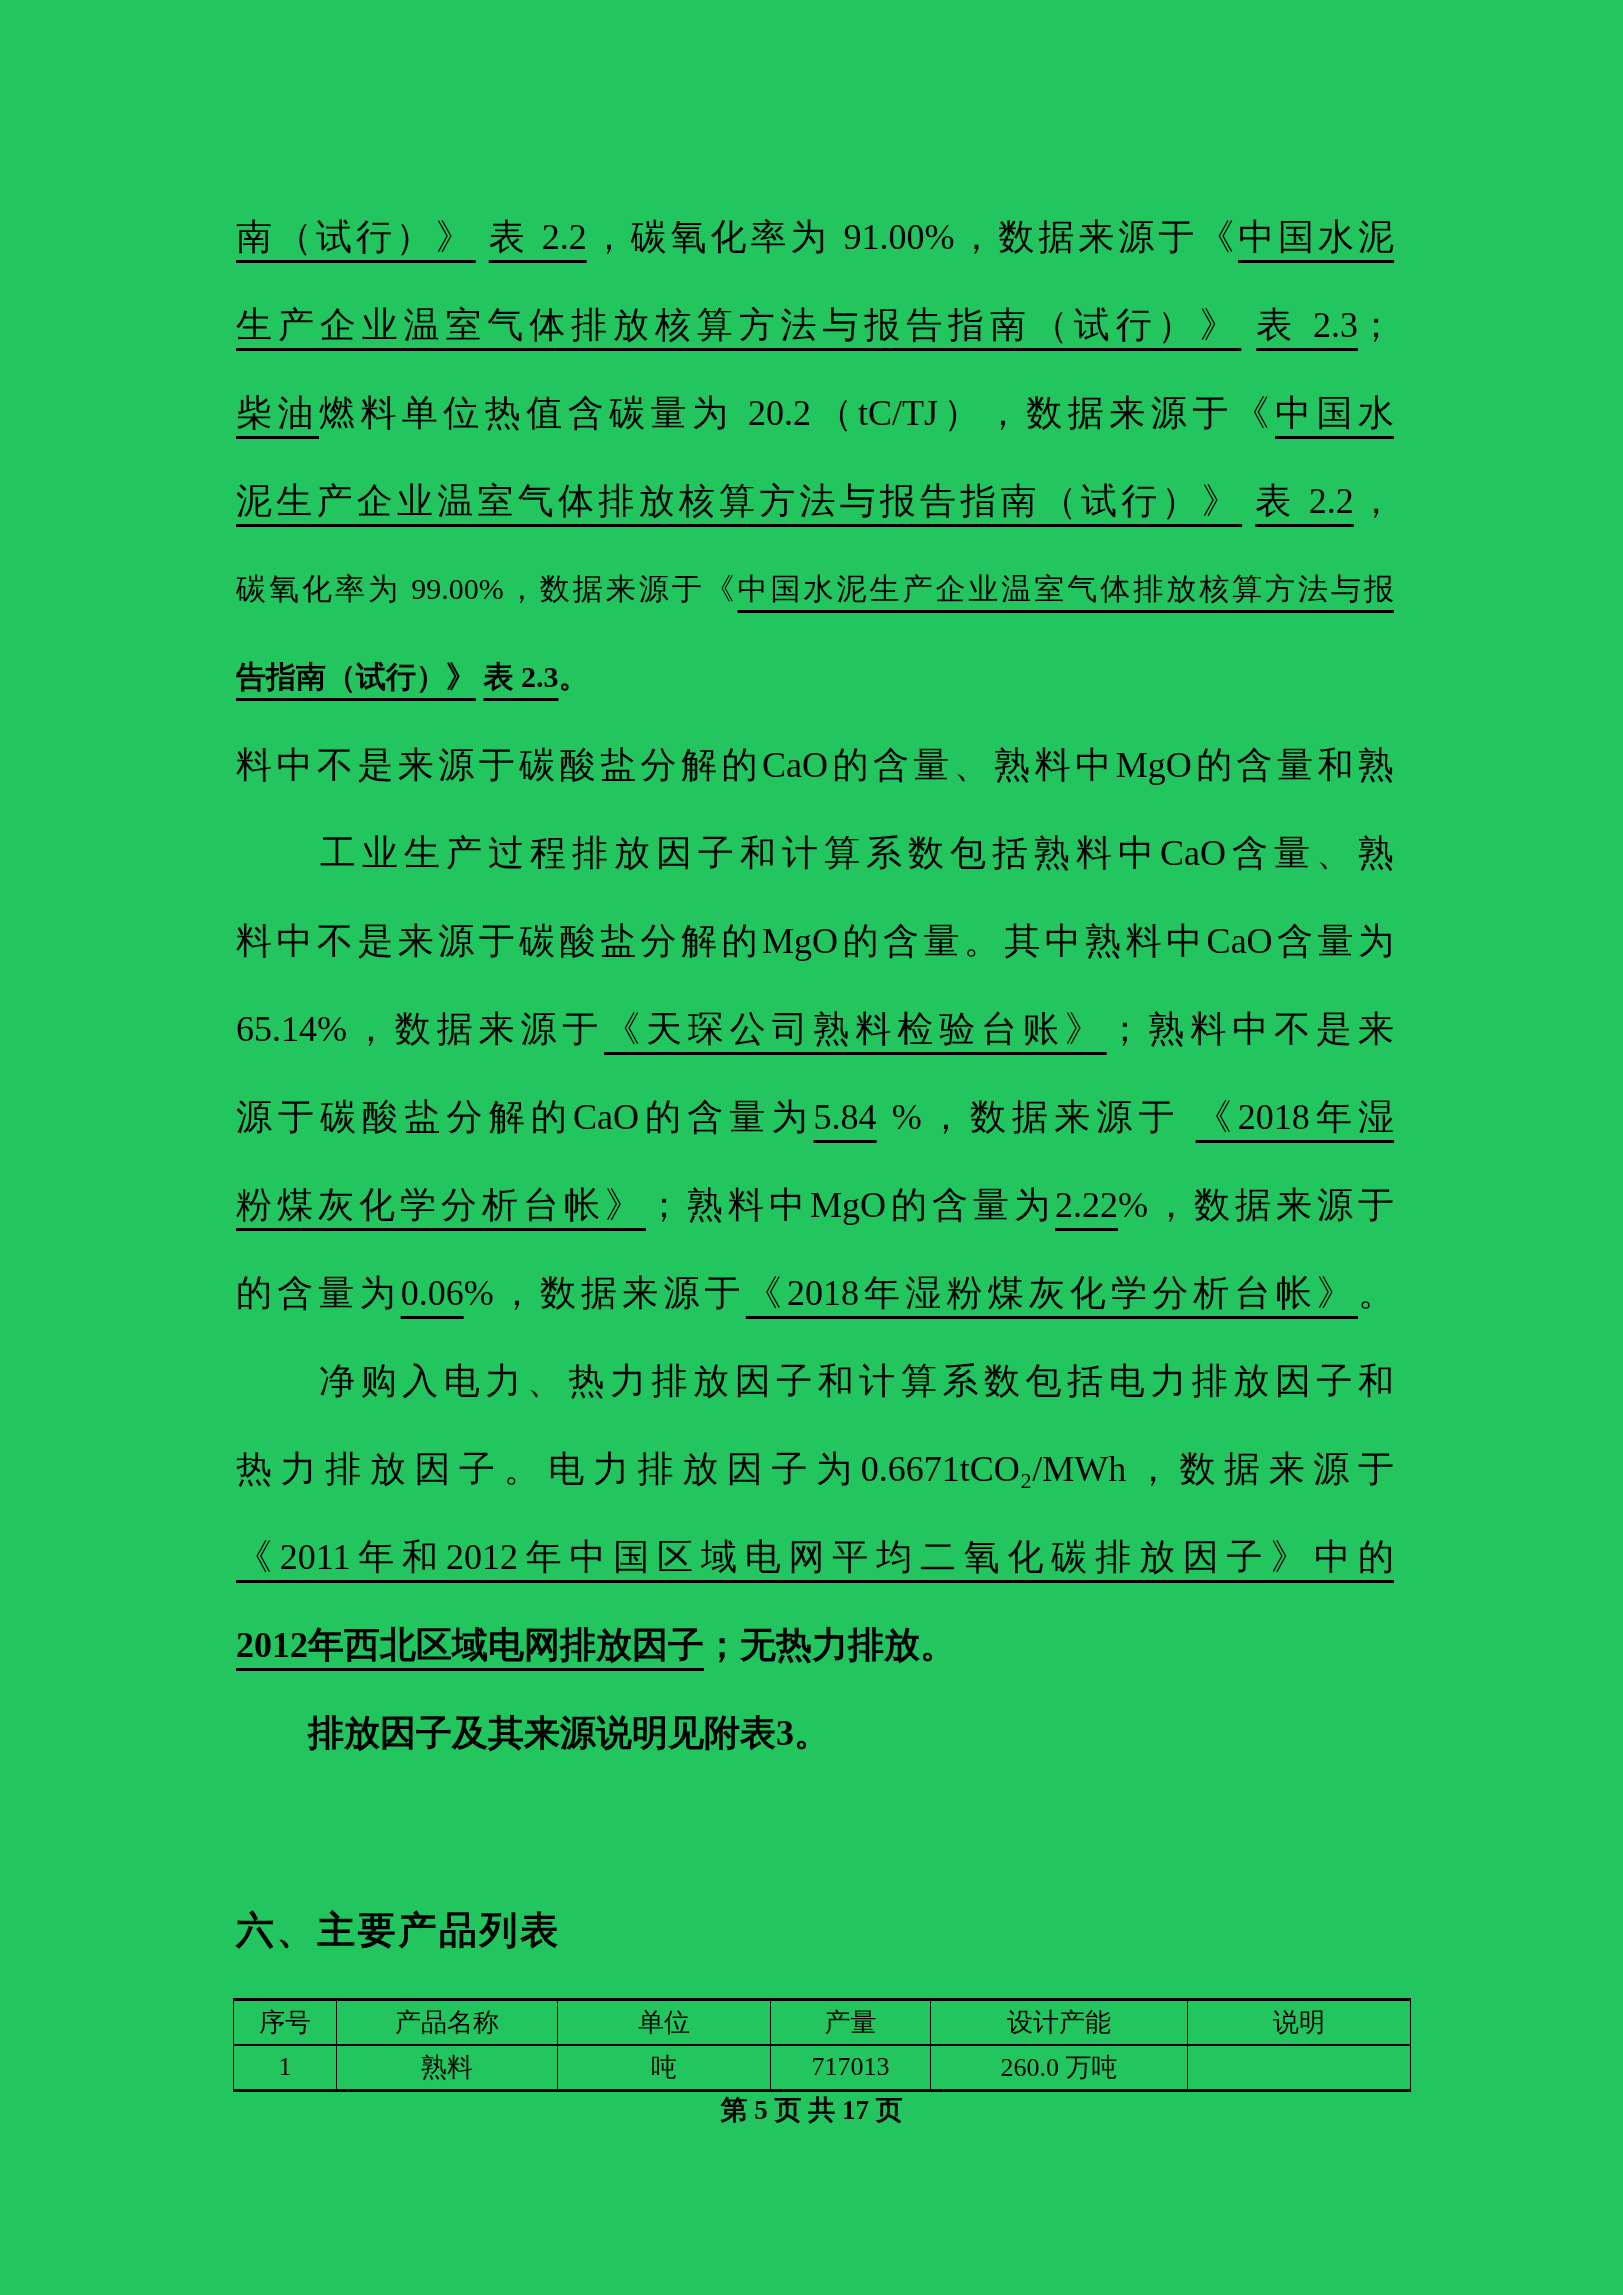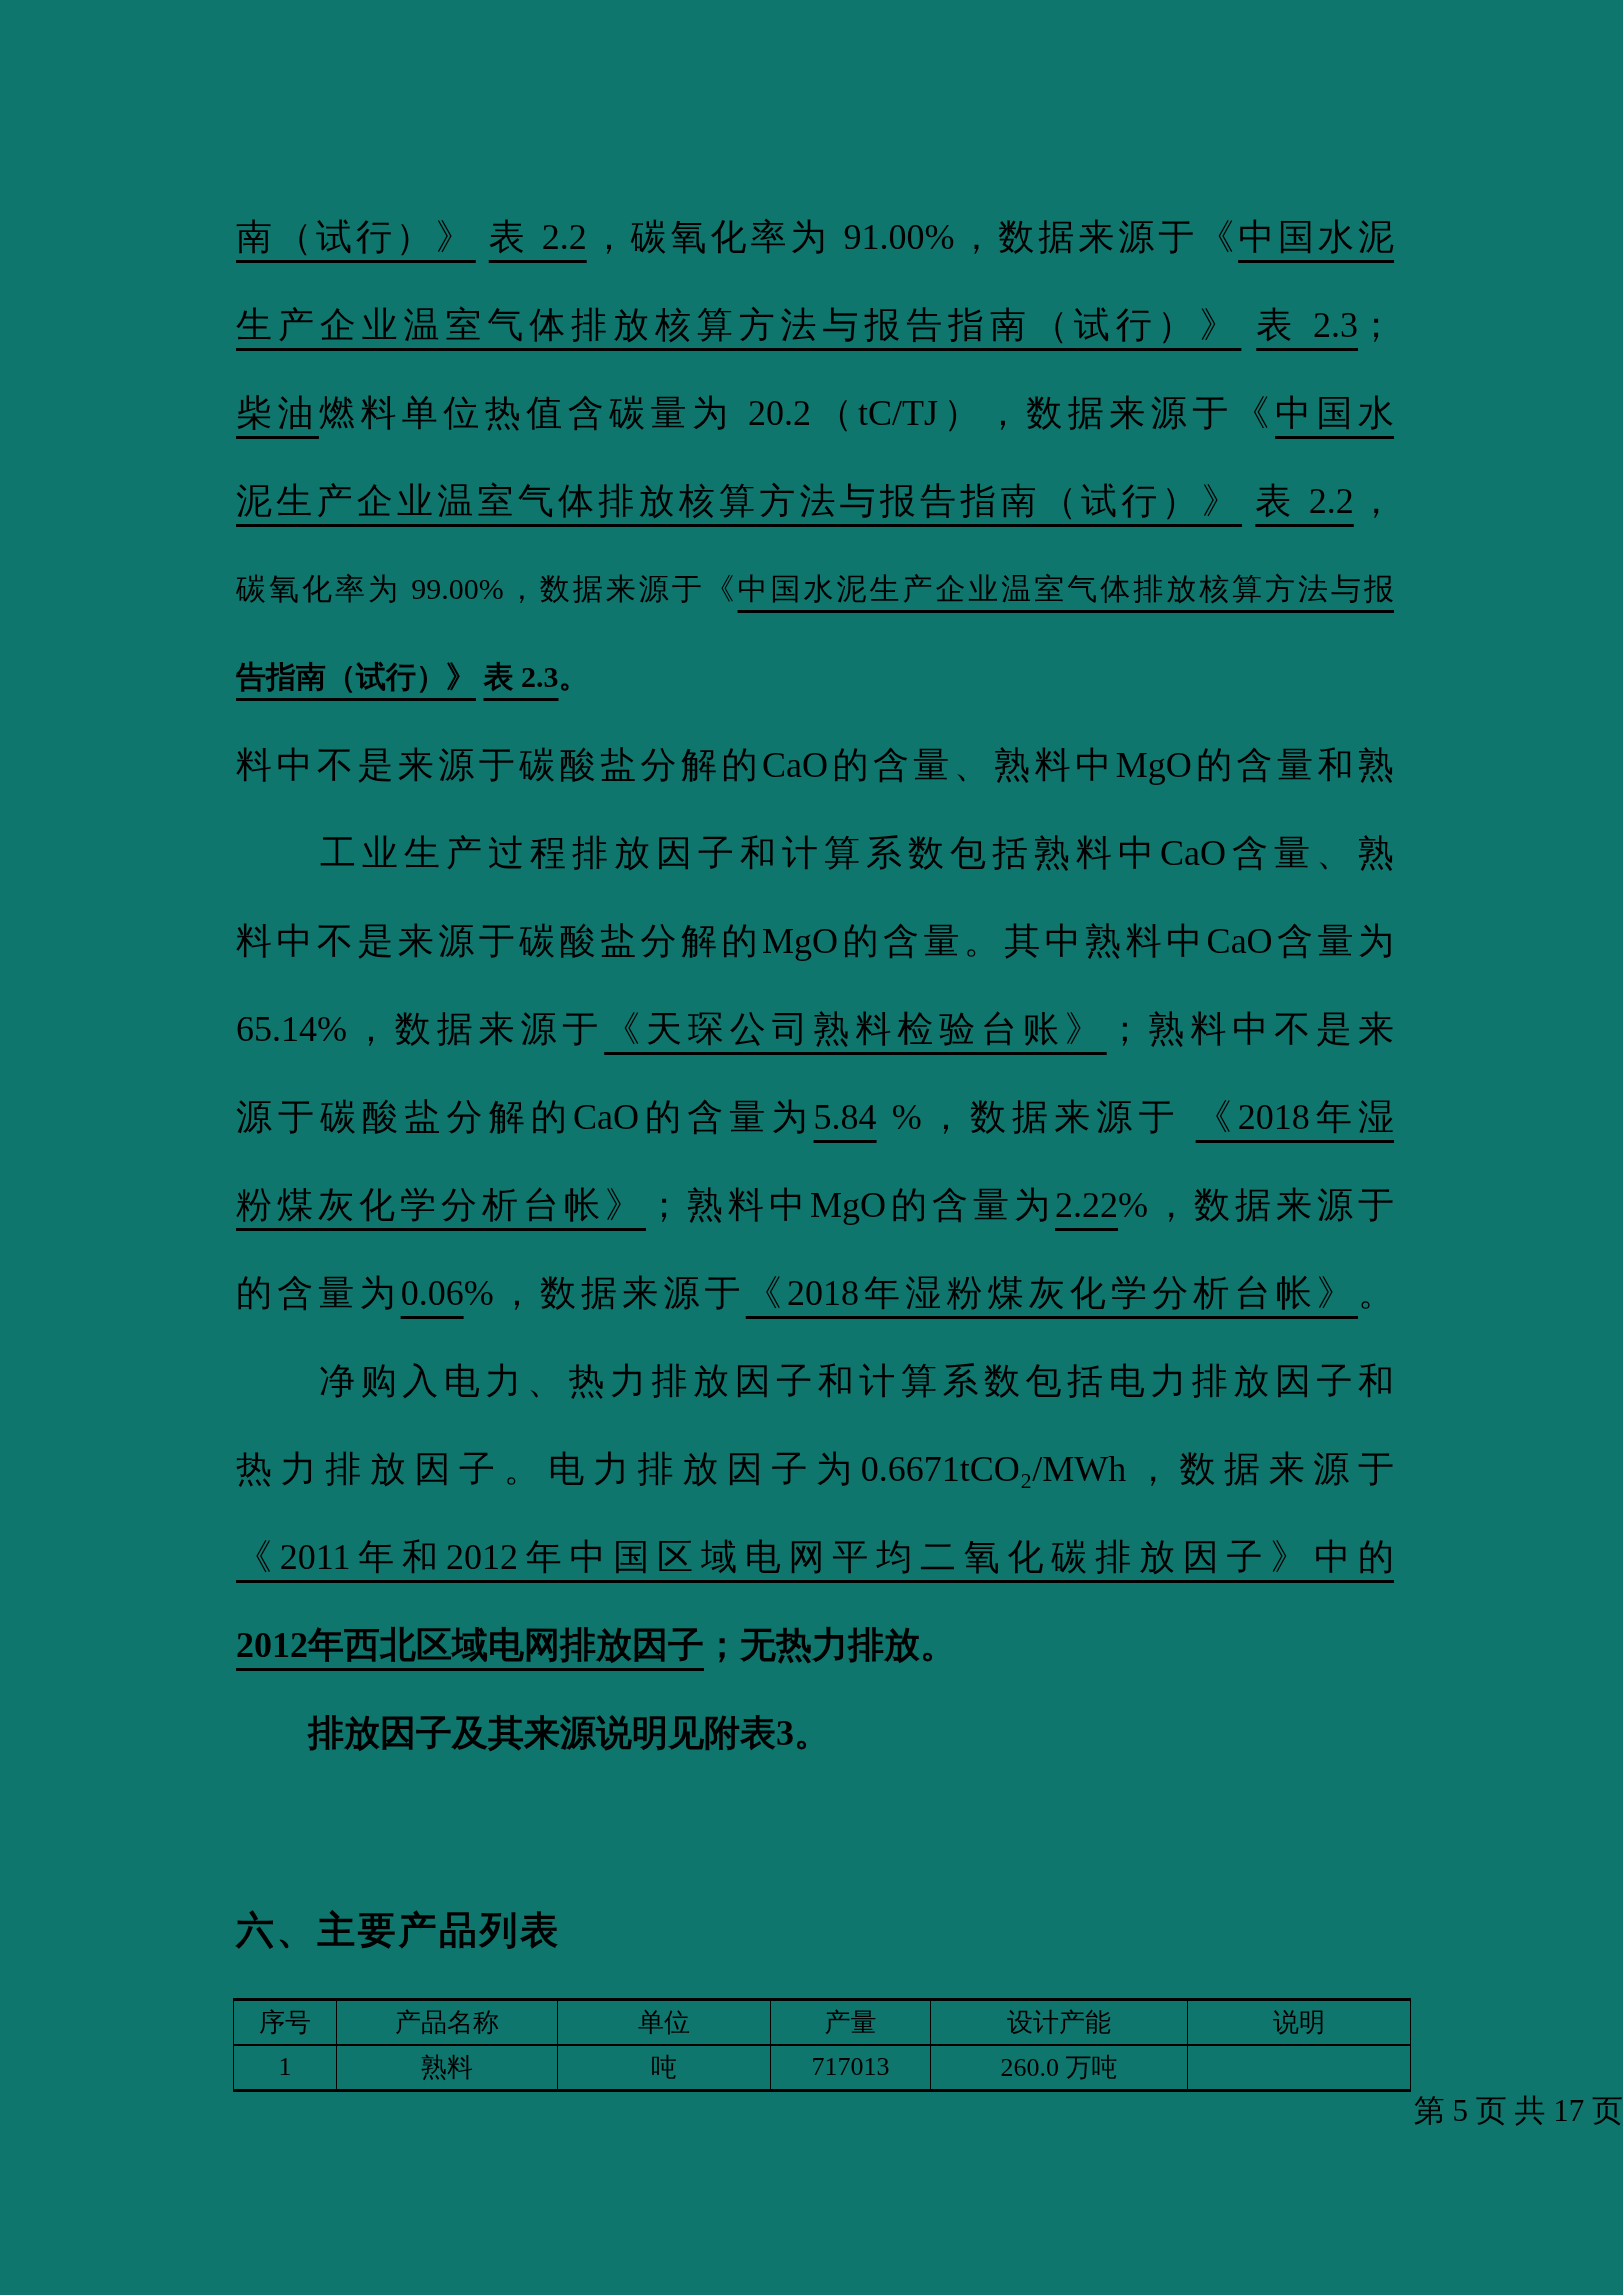--- a/index.html
+++ b/index.html
@@ -2,21 +2,21 @@
 <html style="font-size:10.5px"><head>
 <meta charset="utf-8">
 <style>
   html, body { margin: 0; padding: 0; }
   body { background: #ffffff; }
 
   .page {
     position: relative;
     width: 1623px;
     height: 2295px;
-    background: #0f766e;
+    background: #22c55e;
     color: #000000;
     font-family: "Liberation Serif", "DejaVu Serif", serif;
     overflow: hidden;
   }
 
   .text-block {
     position: absolute;
     left: 236px;
     top: 193px;
     width: 1158px;
@@ -82,22 +82,23 @@
     border-bottom: 3.3px solid #000;
   }
 
   .page-footer {
     position: absolute;
     left: 0;
     top: 2091px;
     width: 1623px;
     height: 39px;
     line-height: 39px;
-    text-align: right;
-    font-size: 31px;
+    text-align: center;
+    font-size: 27px;
+    font-weight: bold;
   }
 </style>
 </head>
 <body>
 
 <div class="page">
 
   <div class="text-block">
 
     <div>

